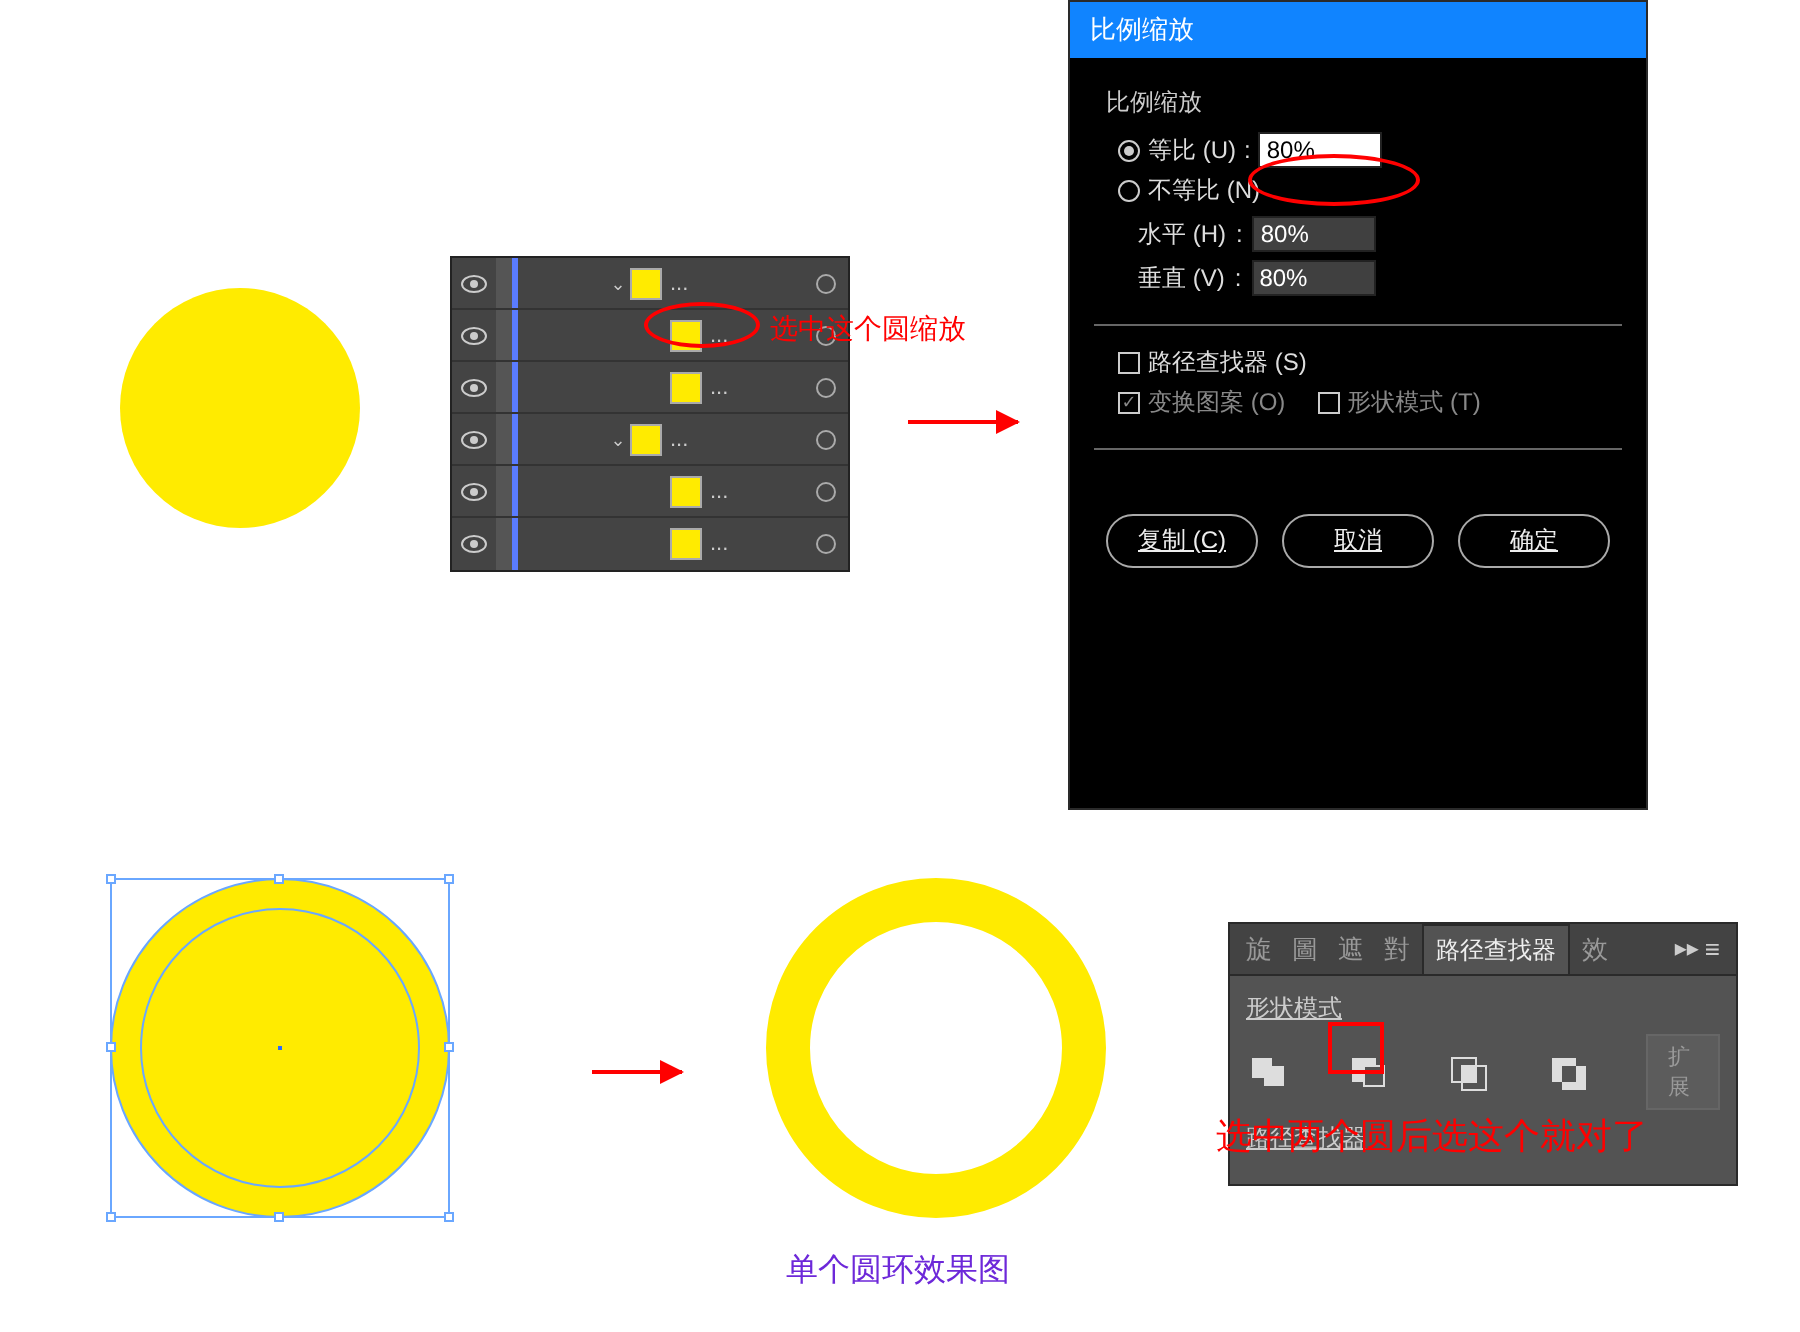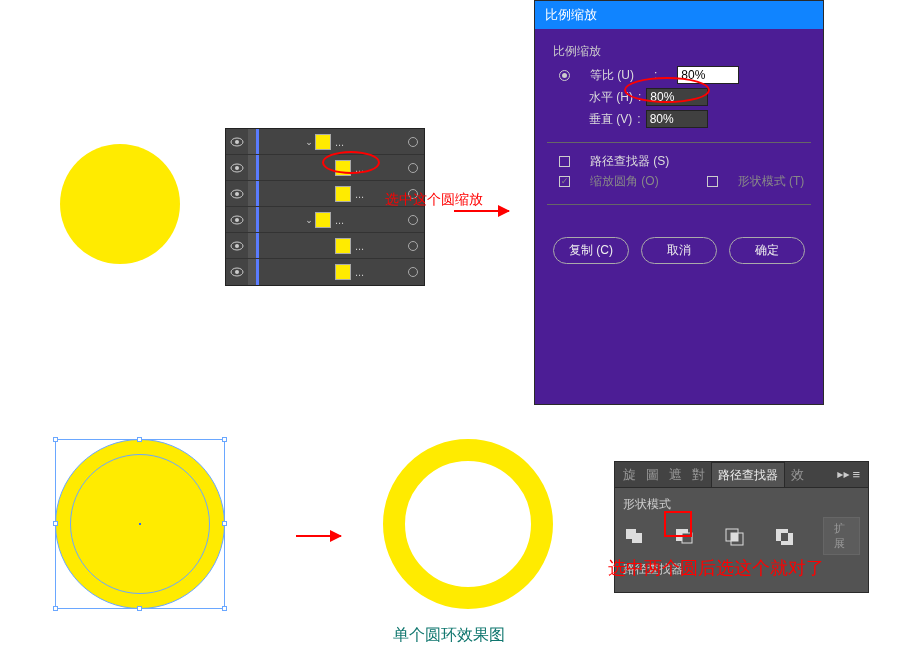--- a/index.html
+++ b/index.html
@@ -58,67 +58,68 @@
   }
   .red-arrow::after {
     content:''; position:absolute; right:-1px; top:-5px;
     border: 6px solid transparent; border-left: 12px solid red; border-right: none;
   }
 
   
   .dialog {
     position: absolute; left: 534px; top: 0;
     width: 290px; height: 405px;
-    background: #4c1d95; color: #ddd;
+    background: #000000; color: #ddd;
     font-size: 12px;
     border: 1px solid #2a2a2a;
   }
   .dialog-title {
     background: #1084ff; color: white;
     padding: 5px 10px; font-size: 13px;
   }
   .dialog-body { padding: 14px 18px 10px 18px; }
   .group-label { font-size: 12px; color: #ccc; margin-bottom: 6px; display:block; }
   .radio-row, .check-row {
-    display: flex; align-items: center; gap: 20px;
+    display: flex; align-items: center; gap: 4px;
     margin: 3px 0 3px 6px;
   }
   .radio { width:11px; height:11px; border-radius:50%; border:1px solid #ccc; display:inline-flex; align-items:center; justify-content:center; }
   .radio.checked::after { content:''; width:5px; height:5px; border-radius:50%; background:#ccc; }
   .chk { width:11px; height:11px; border:1px solid #ccc; display:inline-flex; align-items:center; justify-content:center; }
   .chk.checked::after { content:'✓'; font-size:9px; color:#888; line-height:1; }
   .num-input {
     width: 62px; height: 18px;
     background: #fff; color: #000;
     font-size: 12px; padding: 0 3px;
     display: inline-flex; align-items:center;
     border: 1px solid #222;
   }
   .num-dark {
     width: 62px; height: 18px;
     background: #404040; color: #fff;
     font-size: 12px; padding: 0 3px;
     display: inline-flex; align-items:center;
     border: 1px solid #222;
   }
-  .sub-row { display:flex; align-items:center; gap:5px; margin: 4px 0 4px 36px; }
+  .sub-row { display:flex; align-items:center; gap:5px; margin: 4px 0 4px 16px; }
   hr.divider {
     border: none; border-top: 1px solid #666;
     margin: 14px -6px 10px -6px;
   }
   .disabled { color: #888; }
   .dlg-btns {
     display:flex; gap:12px; justify-content:flex-end;
     padding: 12px 18px 0 18px;
   }
   .dlg-btn {
     border: 1px solid #aaa; border-radius: 14px;
     padding: 4px 0; width: 98px; text-align:center;
     color: #eee; font-size: 12px;
     background: transparent;
+    text-decoration: underline;
   }
 
   
   .bottom-circle-box {
     position: absolute; left: 55px; top: 439px;
     width: 170px; height: 170px;
   }
   .sel-rect {
     position:absolute; inset:0; border:1px solid #6aa7ff;
   }
@@ -136,39 +137,39 @@
   }
   .center-dot { position:absolute; left:calc(50% - 1px); top:calc(50% - 1px); width:2px; height:2px; background:#2a6cff; }
 
   .ring {
     position: absolute; left: 383px; top: 439px;
     width: 170px; height: 170px; border-radius: 50%;
     border: 22px solid #ffeb00;
   }
   .ring-caption {
     position: absolute; left: 393px; top: 625px;
-    color: #0f766e; font-size: 16px;
+    color: #6d28d9; font-size: 16px;
   }
 
   
   .pathfinder {
     position: absolute; left: 614px; top: 461px;
     width: 255px; background: #535353; color:#ccc;
     border: 1px solid #2a2a2a;
   }
   .pf-tabrow {
     display:flex; align-items:center; background:#434343;
     border-bottom: 1px solid #2a2a2a; height: 26px;
     padding: 0 4px; gap: 2px;
   }
   .pf-tab { color:#999; font-size:12px; padding:0 6px; height:100%; display:inline-flex; align-items:center; }
   .pf-tab.glyph { padding: 0 4px; font-size:13px; }
   .pf-tab.active { background:#535353; color:#eee; border-top:1px solid #2a2a2a; border-left:1px solid #2a2a2a; border-right:1px solid #2a2a2a; }
   .pf-body { padding: 6px 8px 10px 8px; }
-  .pf-label { font-size:12px; color:#ccc; margin: 2px 0 4px 0; }
+  .pf-label { font-size:12px; color:#ccc; margin: 2px 0 4px 0; text-decoration: underline; }
   .pf-row { display:flex; align-items:center; gap:28px; margin-bottom: 6px; }
   .pf-icon {
     width: 24px; height: 22px; display:inline-flex;
     align-items:center; justify-content:center;
     position: relative;
   }
   .pf-expand {
     margin-left: auto; background:#5c5c5c; color:#999;
     padding: 3px 10px; font-size:11px; border:1px solid #666;
   }
@@ -278,55 +279,59 @@
     <span class="lr-stripe"></span>
     <span class="lr-indent" style="width:62px"></span>
     <span class="lr-tw"></span>
     <span class="lr-swatch"></span>
     <span class="lr-label">...</span>
     <span class="lr-circle"></span>
   </div>
 </div>
 
 <div class="red-oval" style="left:322px; top:151px; width:58px; height:23px;"></div>
-<div class="annot-text" style="left:385px; top:156px;margin-top:35px;">选中这个圆缩放</div>
+<div class="annot-text" style="left:385px; top:156px;">选中这个圆缩放</div>
 
 <div class="red-arrow" style="left:454px; top:210px; width:55px;"></div>
 
 <div class="dialog">
   <div class="dialog-title">比例缩放</div>
   <div class="dialog-body">
     <span class="group-label">比例缩放</span>
 
     <div class="radio-row">
       <span class="radio checked"></span>
       <span>等比 (U)</span>
       <span>:</span>
       <span class="num-input">80%</span>
     </div>
+    <div class="radio-row">
+      <span class="radio"></span>
+      <span>不等比 (N)</span>
+    </div>
     <div class="sub-row">
       <span>水平 (H)</span>
         <span>:</span>
       <span class="num-dark">80%</span>
     </div>
     <div class="sub-row">
       <span>垂直 (V)</span>
         <span>:</span>
       <span class="num-dark">80%</span>
     </div>
 
     <hr class="divider">
 
     <div class="check-row">
       <span class="chk"></span>
       <span>路径查找器 (S)</span>
     </div>
     <div class="check-row disabled">
       <span class="chk checked"></span>
-      <span>缩放圆角 (O)</span>
+      <span>变换图案 (O)</span>
       <span style="width:8px"></span>
       <span class="chk"></span>
       <span>形状模式 (T)</span>
     </div>
 
     <hr class="divider">
 
   </div>
   <div class="dlg-btns">
     <div class="dlg-btn">复制 (C)</div>

